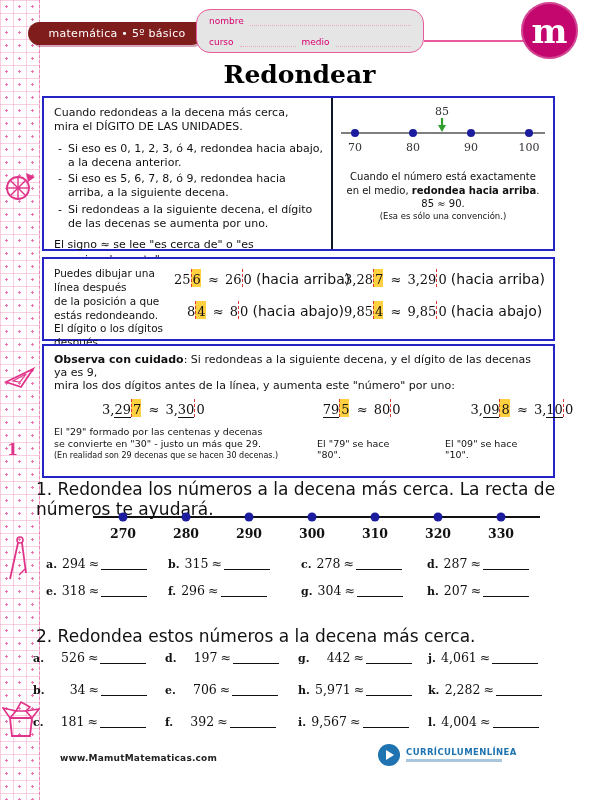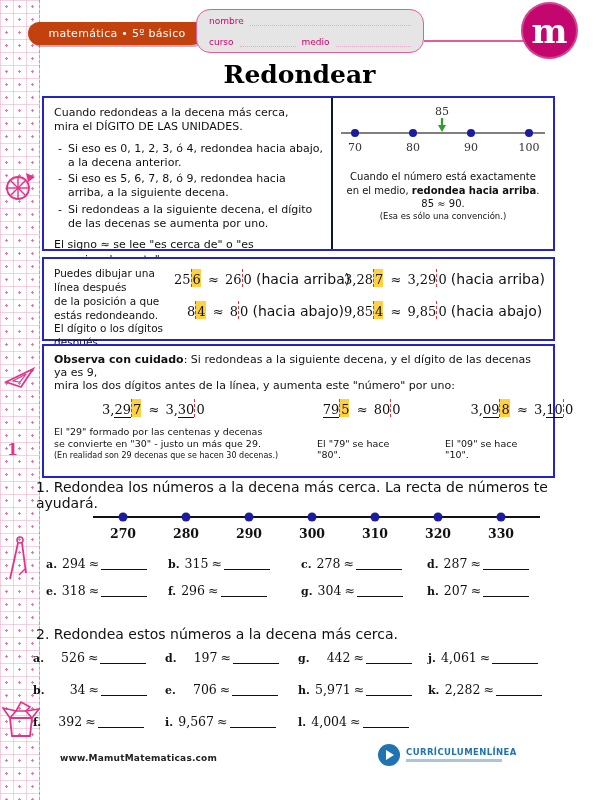--- a/index.html
+++ b/index.html
@@ -15,21 +15,21 @@
       linear-gradient(to bottom, rgba(238,150,190,.45) 1px, transparent 1px);
     background-size:13px 13px;
     border-right:1px dashed rgba(214,0,107,.35);
   }
   .margin-icon { position:absolute; }
   .page-num { position:absolute; left:7px; top:440px; color:#e0338a; font-family:"DejaVu Serif",serif; font-weight:bold; font-size:16px; }
 
   
   .banner {
     position:absolute; left:28px; top:22px; width:178px; height:23px;
-    background:#c2410c; border-radius:12px 4px 16px 12px;
+    background:#7f1d1d; border-radius:12px 4px 16px 12px;
     box-shadow:2px 2px 0 rgba(130,0,55,.35);
     color:#fff; font-size:11px; display:flex; align-items:center; justify-content:center; letter-spacing:.3px;
   }
   .namebox {
     position:absolute; left:196px; top:9px; width:228px; height:44px;
     border:1.5px solid #e85a9b; border-radius:14px; background:#e5e5e5;
     padding:6px 12px 5px; display:flex; flex-direction:column; justify-content:space-between;
   }
   .nb-row { display:flex; align-items:flex-end; gap:6px; }
   .nb-label { color:#d6006b; font-size:9px; line-height:10px; }
@@ -73,21 +73,21 @@
   .note3 { margin-left:30px; margin-top:12px; font-size:9.5px; }
 
   
   .ex-num { font-family:"DejaVu Serif",serif; font-size:13px; color:#111; white-space:nowrap; }
   .hl { background:#ffd040; }
   .cut { border-left:1.6px dashed #e03535; padding-left:1px; display:inline-block; padding-top:3px; margin-top:-3px; }
   .und { border-bottom:1.6px solid #111; }
   .note-sm { font-size:14px; font-family:"DejaVu Sans",sans-serif;text-align:center; }
 
   
-  .instr { position:absolute; left:36px; font-size:14px; }
+  .instr { position:absolute; left:36px; font-size:17px; }
   .i1 { top:479px; } .i2 { top:626px; }
   .nl2 { position:absolute; left:85px; top:502px; }
   .exgrid { position:absolute; font-family:"DejaVu Serif",serif; font-size:12.5px; }
   .grid1 { left:46px; top:556px; width:505px; display:grid; grid-template-columns:122px 133px 126px 1fr; row-gap:12px; }
   .grid2 { left:33px; top:650px; width:522px; display:grid; grid-template-columns:132px 133px 130px 1fr; row-gap:17px; }
   .item { white-space:nowrap; }
   .ltr { font-weight:bold; font-size:11px; margin-right:5px; }
   .val2 { display:inline-block; min-width:36px; text-align:right; }
   .apx { margin:0 2px 0 3px; }
   .blank { display:inline-block; width:46px; height:12px; border-bottom:1.5px solid #111; transform:translateY(2px); }
@@ -259,20 +259,21 @@
   <div class="instr i2">2. Redondea estos números a la decena más cerca.</div>
   <div class="exgrid grid2">
     <div class="item"><span class="ltr">a.</span><span class="val2">526</span><span class="apx">≈</span><span class="blank"></span></div>
     <div class="item"><span class="ltr">d.</span><span class="val2">197</span><span class="apx">≈</span><span class="blank"></span></div>
     <div class="item"><span class="ltr">g.</span><span class="val2">442</span><span class="apx">≈</span><span class="blank"></span></div>
     <div class="item"><span class="ltr">j.</span><span class="val2">4,061</span><span class="apx">≈</span><span class="blank"></span></div>
     <div class="item"><span class="ltr">b.</span><span class="val2">34</span><span class="apx">≈</span><span class="blank"></span></div>
     <div class="item"><span class="ltr">e.</span><span class="val2">706</span><span class="apx">≈</span><span class="blank"></span></div>
     <div class="item"><span class="ltr">h.</span><span class="val2">5,971</span><span class="apx">≈</span><span class="blank"></span></div>
     <div class="item"><span class="ltr">k.</span><span class="val2">2,282</span><span class="apx">≈</span><span class="blank"></span></div>
+    <div class="item"><span class="ltr">c.</span><span class="val2">181</span><span class="apx">≈</span><span class="blank"></span></div>
     <div class="item"><span class="ltr">f.</span><span class="val2">392</span><span class="apx">≈</span><span class="blank"></span></div>
     <div class="item"><span class="ltr">i.</span><span class="val2">9,567</span><span class="apx">≈</span><span class="blank"></span></div>
     <div class="item"><span class="ltr">l.</span><span class="val2">4,004</span><span class="apx">≈</span><span class="blank"></span></div>
   </div>
 
   <div class="footer-url">www.MamutMatematicas.com</div>
   <div class="footer-logo">
     <div class="fl-circle">
         <div class="fl-play"></div>
       </div>

